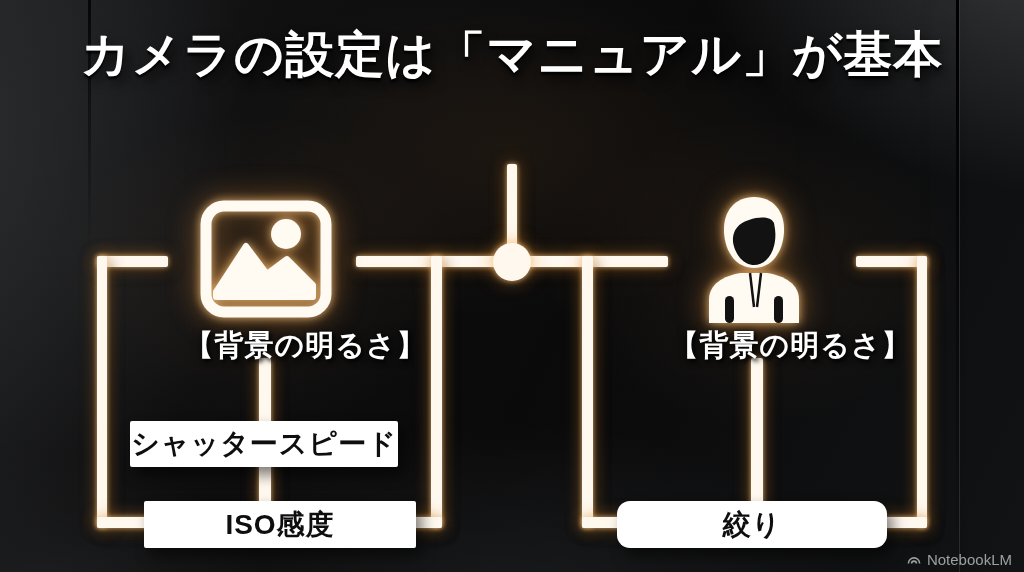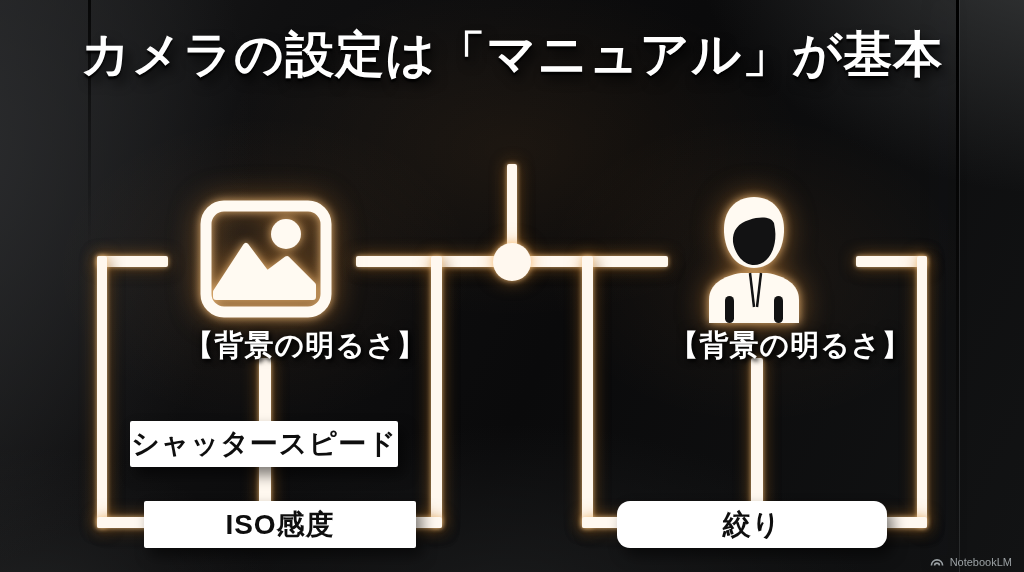--- a/index.html
+++ b/index.html
@@ -40,21 +40,21 @@
   .branch-left{left:97px;} .branch-right{left:582px;}
   .branch-label{position:absolute;left:0;top:136px;width:100%;text-align:center;color:#fff;
     font-size:29px;font-weight:bold;letter-spacing:1px;z-index:3;
     text-shadow:2px 3px 4px rgba(0,0,0,.9),0 0 10px rgba(0,0,0,.6);}
   .node-box{position:absolute;background:#ffffff;color:#0e0e0e;display:flex;align-items:center;
     justify-content:center;font-weight:bold;font-size:28px;letter-spacing:1px;border-radius:2px;
     box-shadow:6px 8px 14px rgba(0,0,0,.5);z-index:3;}
   .glow-icon{position:absolute;z-index:3;
     filter:drop-shadow(0 0 5px rgba(255,200,130,.85)) drop-shadow(0 0 14px rgba(235,150,55,.5));}
   .watermark{position:absolute;right:12px;bottom:4px;display:flex;align-items:center;gap:5px;
-    color:#9aa0a3;font-size:11px;z-index:5;}
+    color:#9aa0a3;font-size:15px;z-index:5;}
   .watermark svg{display:block;}
 </style>
 </head>
 <body>
 
 <div class="stage">
   <div class="seam-left"></div>
   <div class="seam-right"></div>
 
   <div class="page-title">カメラの設定は「マニュアル」が基本</div>

